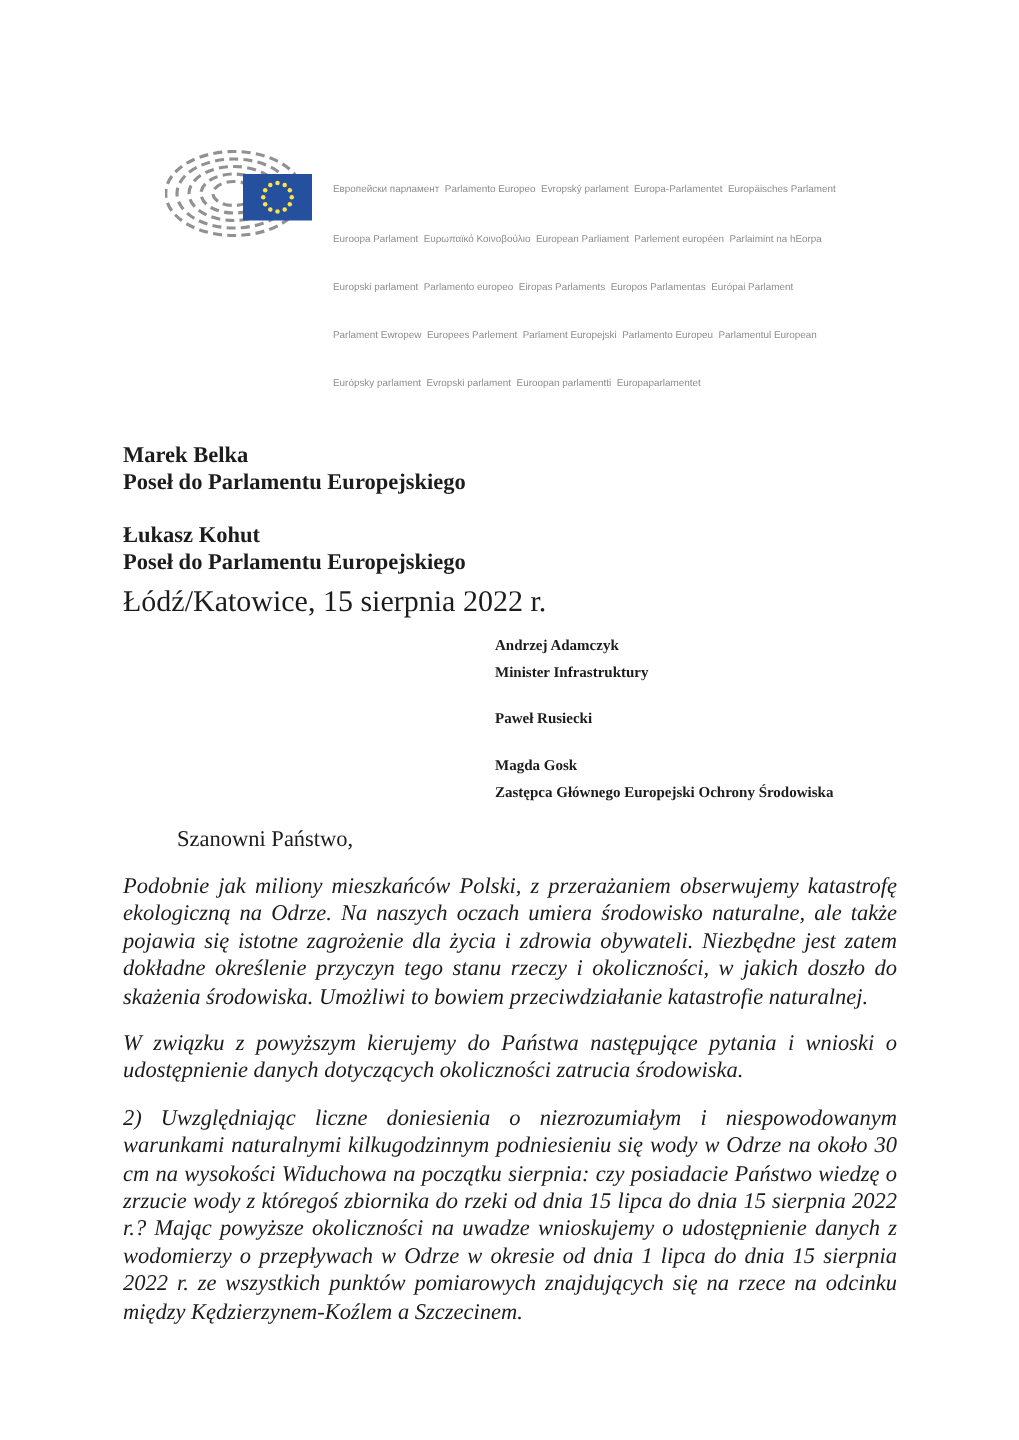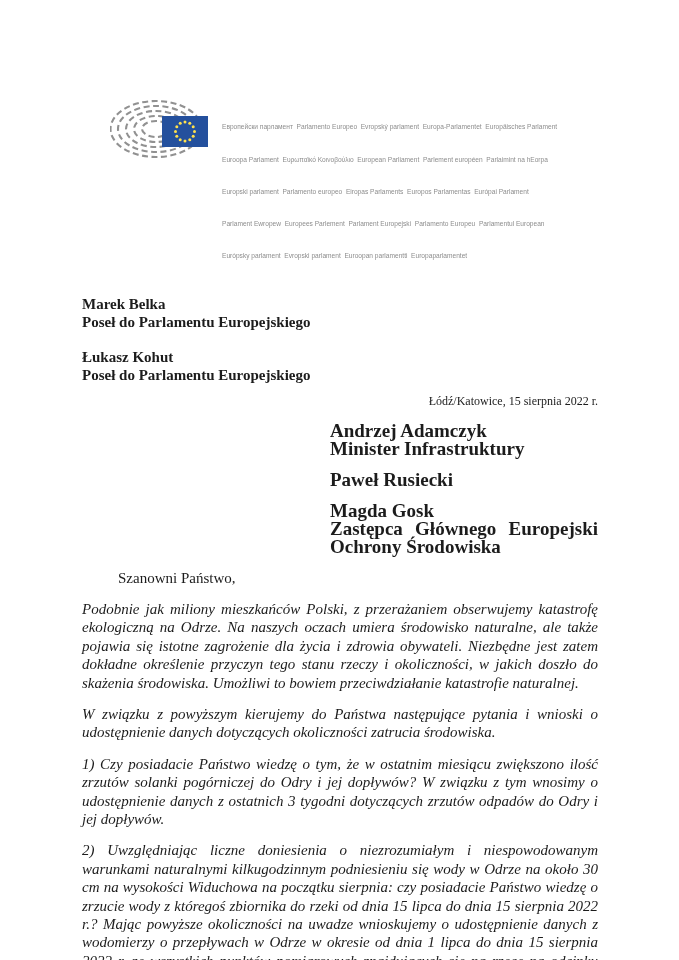--- a/index.html
+++ b/index.html
@@ -35,33 +35,32 @@
   .sender {
     font-weight: bold;
     font-size: 15px;
     line-height: 18px;
     margin-bottom: 17px;
   }
   .sender:last-child { margin-bottom: 0; }
   
   .dateline {
     margin-top: 8px;
-    text-align: right;
-    font-size: 12px;
+    font-size: 20px;
     line-height: 18px;
   }
   
   .recipients {
     margin-top: 12px;
     margin-left: 248px;
     width: 268px;
   }
   .recipient {
     font-weight: bold;
-    font-size: 19px;
+    font-size: 10px;
     line-height: 18px;
     margin-bottom: 13px;
   }
   .recipient:last-child { margin-bottom: 0; }
   .r-title { text-align: justify; }
   
   .salutation {
     margin: 13px 0 0 36px;
     font-size: 15px;
     line-height: 18px;
@@ -139,18 +138,17 @@
       <div>Magda Gosk</div>
       <div class="r-title">Zastępca Głównego Europejski Ochrony Środowiska</div>
     </div>
   </section>
 
   <div class="salutation">Szanowni Państwo,</div>
 
   <section class="letter-body">
     <p>Podobnie jak miliony mieszkańców Polski, z przerażaniem obserwujemy katastrofę ekologiczną na Odrze. Na naszych oczach umiera środowisko naturalne, ale także pojawia się istotne zagrożenie dla życia i zdrowia obywateli. Niezbędne jest zatem dokładne określenie przyczyn tego stanu rzeczy i okoliczności, w jakich doszło do skażenia środowiska. Umożliwi to bowiem przeciwdziałanie katastrofie naturalnej.</p>
     <p>W związku z powyższym kierujemy do Państwa następujące pytania i wnioski o udostępnienie danych dotyczących okoliczności zatrucia środowiska.</p>
-    <p>1) Czy posiadacie Państwo wiedzę o tym, że w ostatnim miesiącu zwiększono ilość zrzutów solanki pogórniczej do Odry i jej dopływów? W związku z tym wnosimy o udostępnienie danych z ostatnich 3 tygodni dotyczących zrzutów odpadów do Odry i jej dopływów.</p>
     <p>2) Uwzględniając liczne doniesienia o niezrozumiałym i niespowodowanym warunkami naturalnymi kilkugodzinnym podniesieniu się wody w Odrze na około 30 cm na wysokości Widuchowa na początku sierpnia: czy posiadacie Państwo wiedzę o zrzucie wody z któregoś zbiornika do rzeki od dnia 15 lipca do dnia 15 sierpnia 2022 r.? Mając powyższe okoliczności na uwadze wnioskujemy o udostępnienie danych z wodomierzy o przepływach w Odrze w okresie od dnia 1 lipca do dnia 15 sierpnia 2022 r. ze wszystkich punktów pomiarowych znajdujących się na rzece na odcinku między Kędzierzynem-Koźlem a Szczecinem.</p>
 
   </section>
 
 </div>
 
 </body></html>

